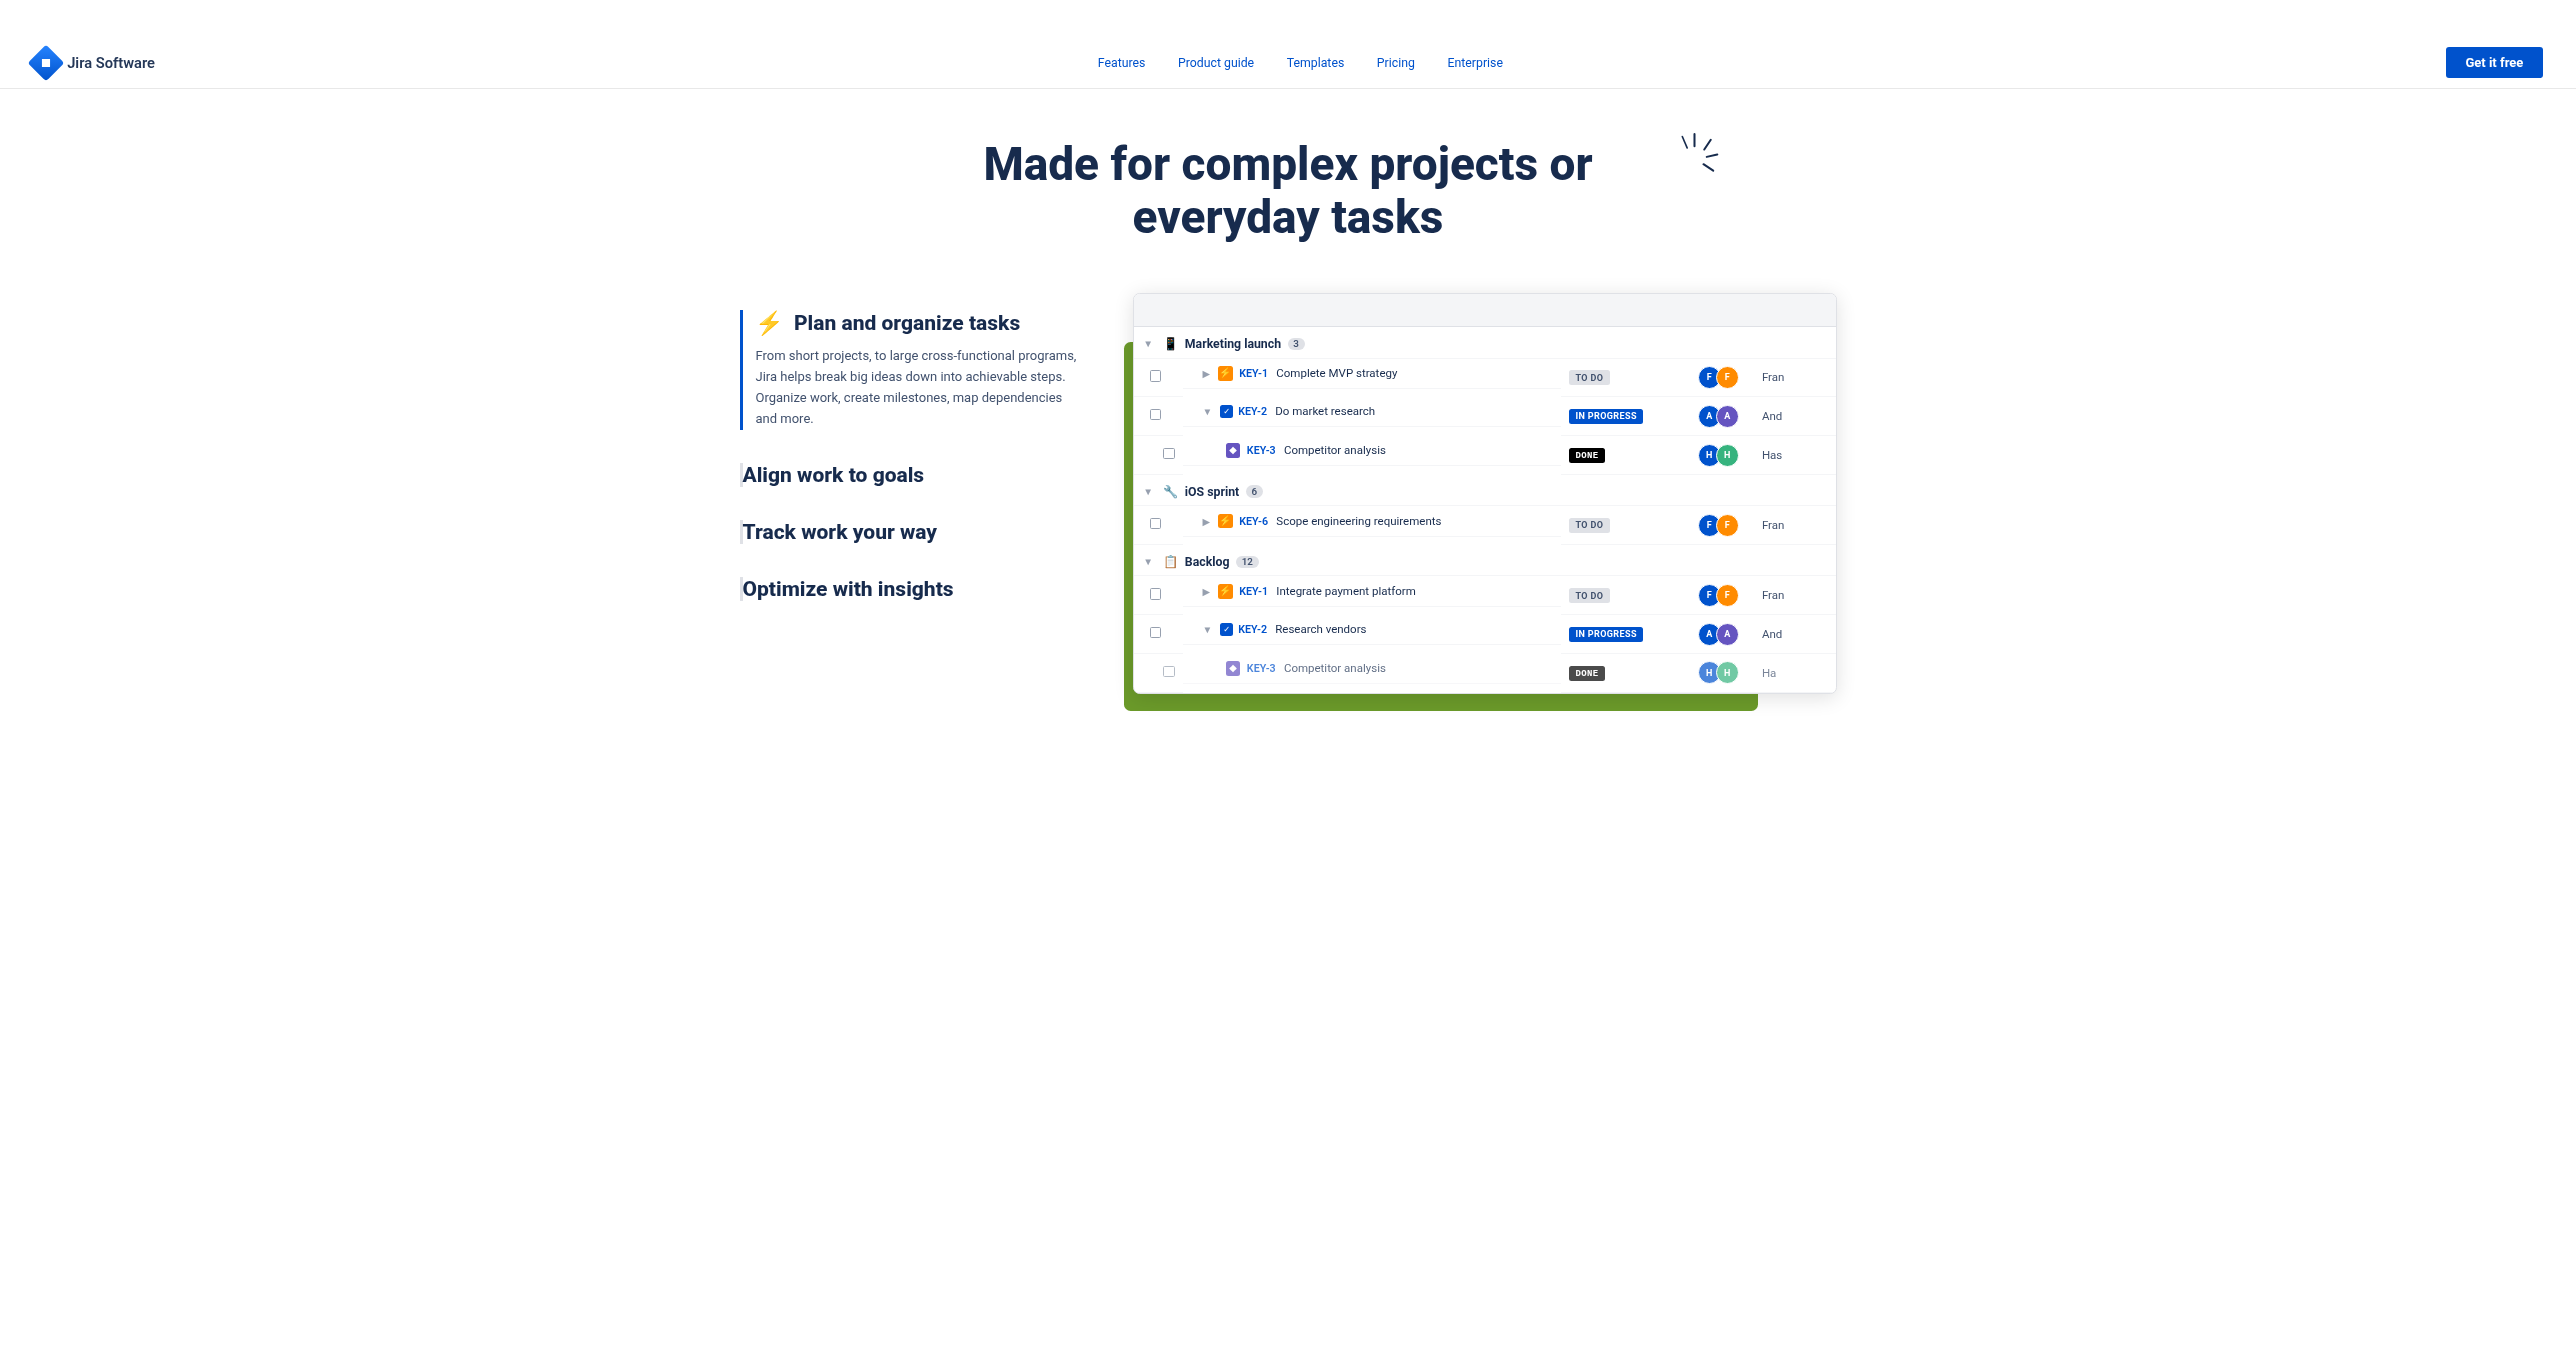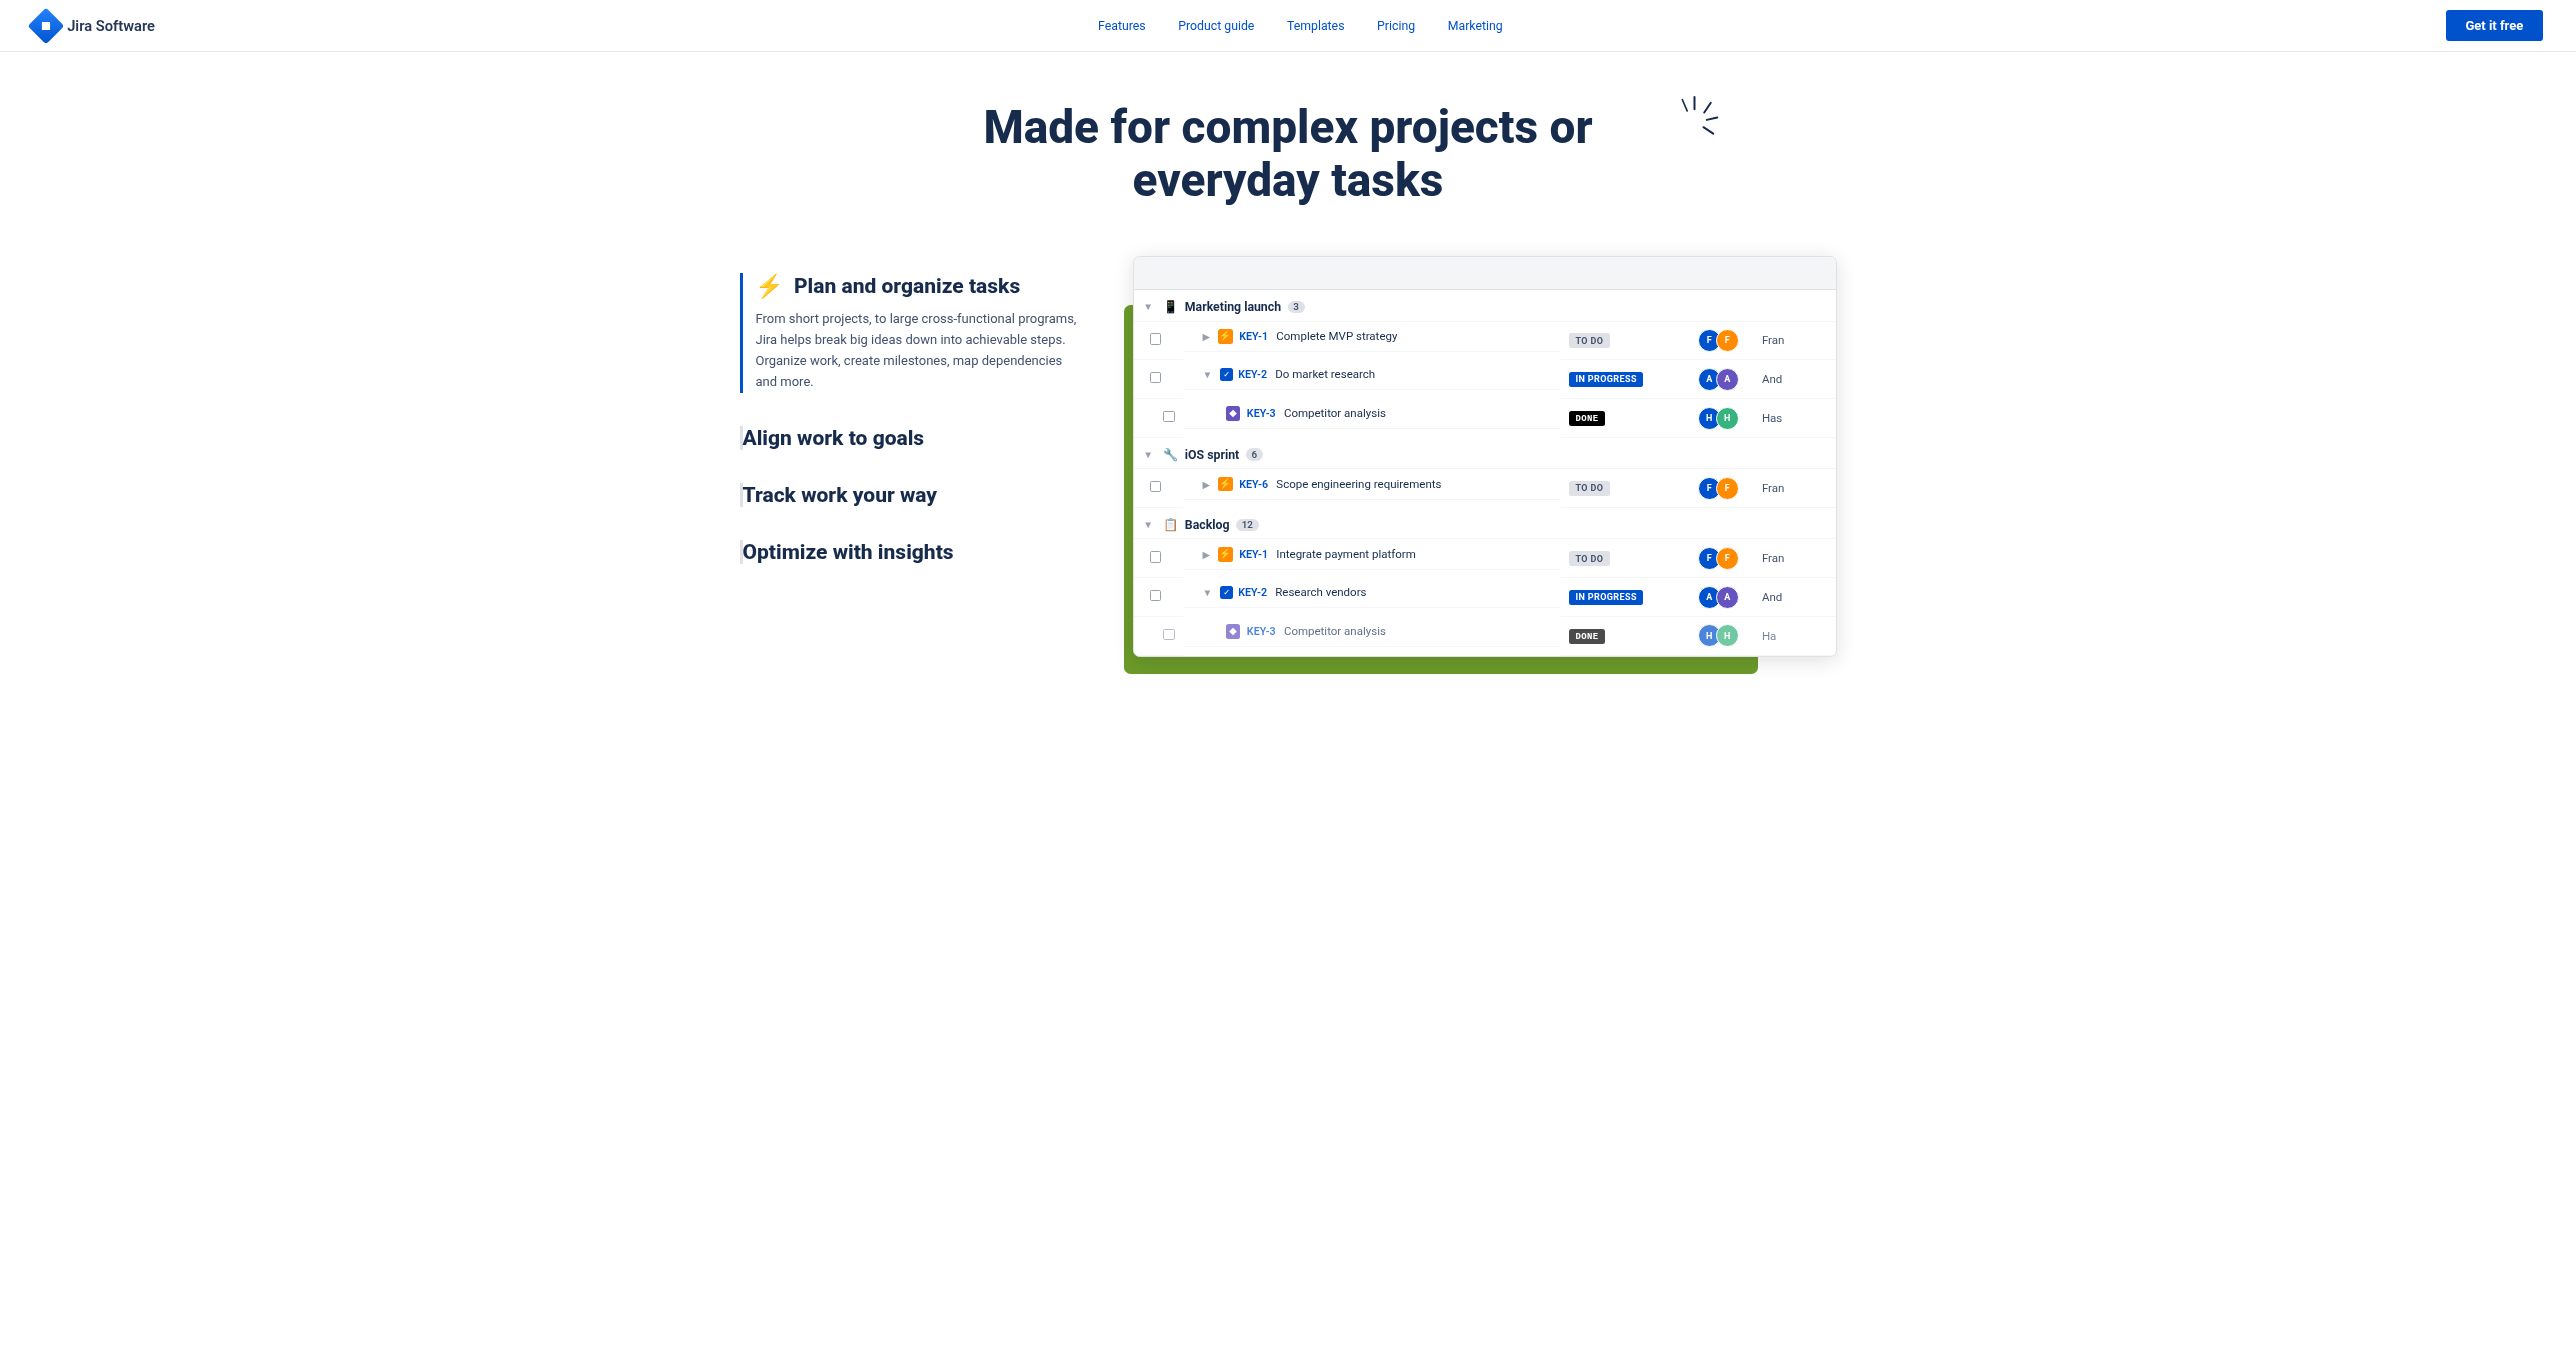--- a/index.html
+++ b/index.html
@@ -2,21 +2,21 @@
 <html style="font-size:13px"><head>
   <meta charset="utf-8">
   <style>
     * { margin: 0; padding: 0; box-sizing: border-box; }
     body { font-family: -apple-system, BlinkMacSystemFont, 'Segoe UI', Roboto, sans-serif; background: #fff; overflow-x: hidden; }
 
     
     nav {
       display: flex; align-items: center; justify-content: space-between;
       padding: 0 33px; height: 52px; border-bottom: 0.8px solid #e8e8e8;
-      position: relative; z-index: 10; background: #fff;
+      position: relative; z-index: 10; background: #fff; margin-top: 37px;
     }
     .nav-logo { display: flex; align-items: center; gap: 8.2px; text-decoration: none; }
     .nav-logo-diamond {
       width: 26px; height: 26px;
       background: linear-gradient(135deg, #2684FF 0%, #0052CC 100%);
       transform: rotate(45deg); border-radius: 3.3px;
       display: flex; align-items: center; justify-content: center;
     }
     .nav-logo-diamond-inner {
       width: 11.5px; height: 11.5px;
@@ -157,21 +157,21 @@
       <div class="nav-logo-diamond-inner"></div>
     </div>
     <span class="nav-logo-text">Jira Software</span>
   </div>
 
   <div class="nav-links">
     <a class="nav-link" href="#">Features</a>
     <a class="nav-link" href="#">Product guide</a>
     <a class="nav-link" href="#">Templates</a>
     <a class="nav-link" href="#">Pricing</a>
-    <a class="nav-link" href="#">Marketing</a>
+    <a class="nav-link" href="#">Enterprise</a>
   </div>
 
   <a class="nav-cta" href="#">Get it free</a>
 </nav>
 
 <div class="hero">
   <h1 class="hero-title">
     <span>Made for complex projects or everyday tasks</span>
     <span class="hero-deco">
       <svg width="57" height="57" viewBox="0 0 70 70" fill="none">

